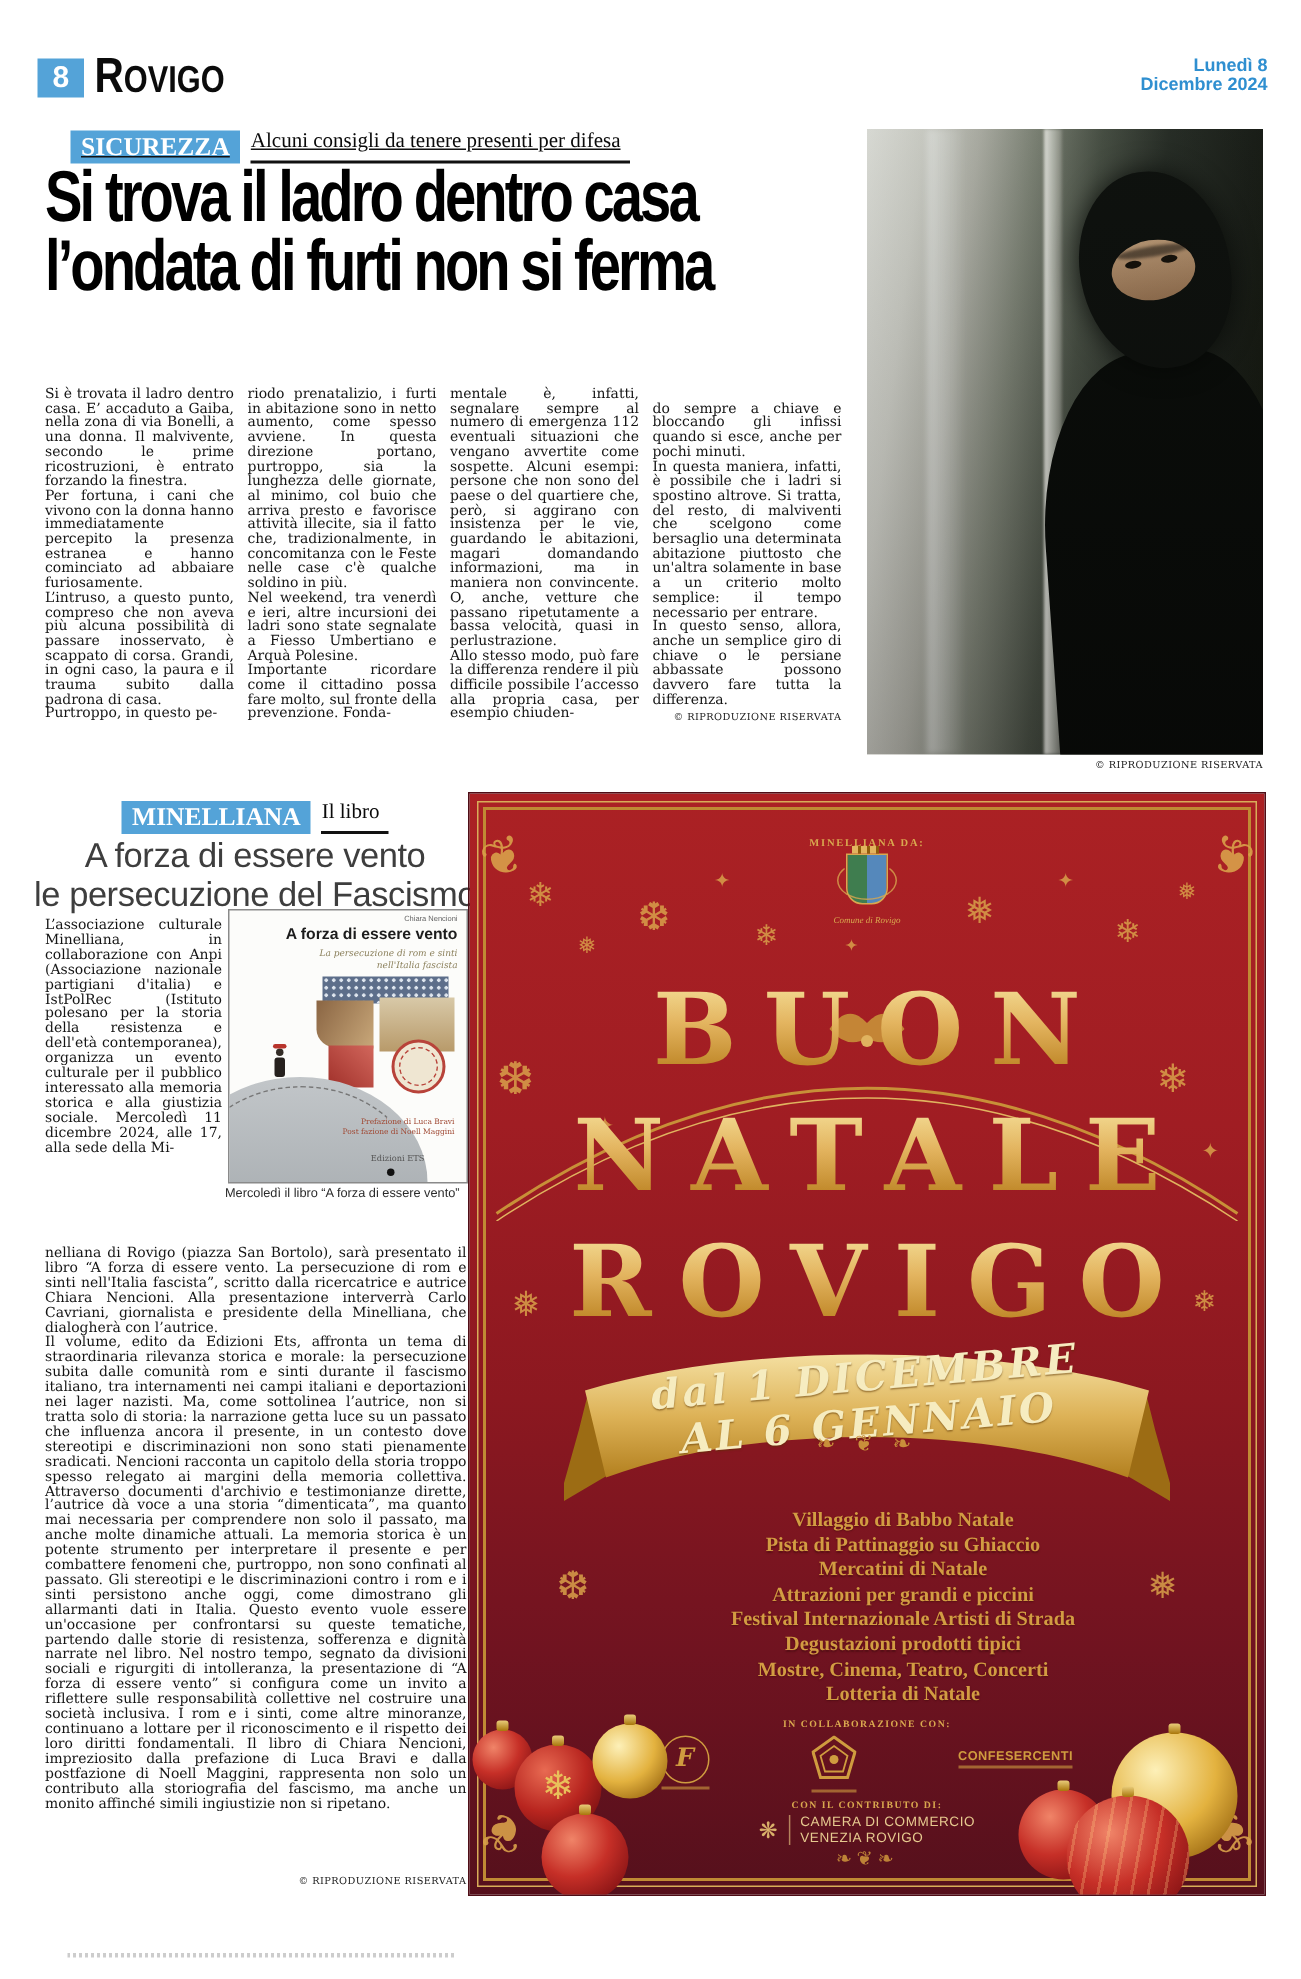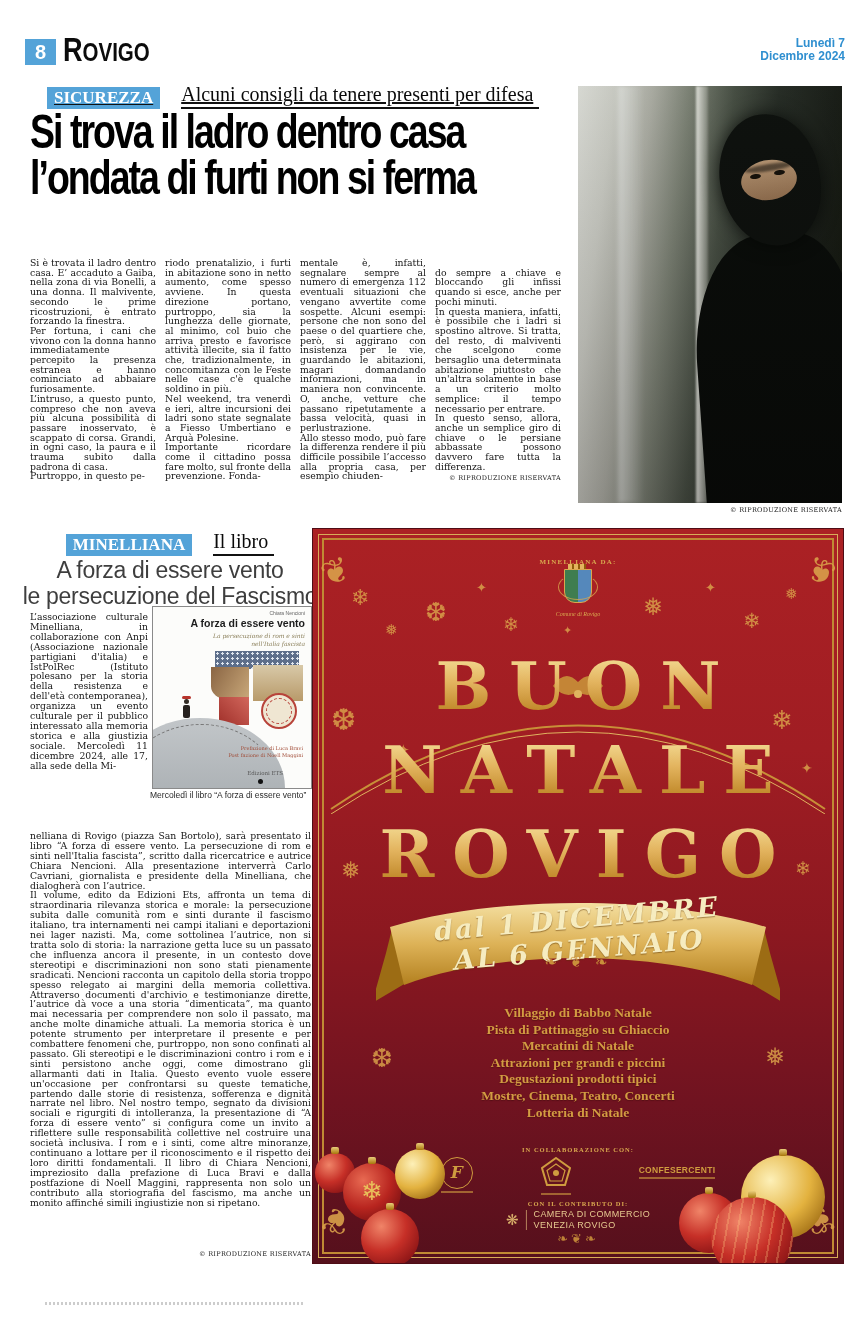--- a/index.html
+++ b/index.html
@@ -15,22 +15,22 @@
   .section-title::first-letter{font-size:33px;}
   .masthead-bar{position:absolute;left:143px;top:43px;width:614px;height:20px;background:#54a3d8;}
   .masthead-label{color:#fff;font:bold italic 13px/20px "Liberation Sans",sans-serif;padding-left:10px;display:inline-block;}
   .issue-date{position:absolute;right:22px;top:37px;text-align:right;color:#2f8fd0;
               font:bold 12px/13px "Liberation Sans",sans-serif;}
 
   
   .kicker-row{position:absolute;left:47px;top:84px;display:flex;align-items:flex-end;text-decoration:underline;}
   .kicker-box{background:#54a3d8;color:#fff;font-family:"Liberation Serif",serif;font-weight:bold;
               font-size:17px;line-height:21px;padding:0 7px 1px;}
-  .kicker-sub{font-family:"Liberation Serif",serif;font-size:20px;line-height:21px;color:#0a0a0a;
-              margin-left:21px;border-bottom:2px solid #111;padding:0 6px 2px 0;}
+  .kicker-sub{font-family:"Liberation Serif",serif;font-size:14px;line-height:21px;color:#0a0a0a;
+              margin-left:7px;border-bottom:2px solid #111;padding:0 6px 2px 0;}
   .headline{position:absolute;left:30px;top:109px;font-family:"Liberation Sans",sans-serif;
             font-weight:bold;font-size:48px;line-height:46px;letter-spacing:-2.5px;color:#000;
             transform:scaleX(.78);transform-origin:left top;white-space:nowrap;}
   .subhead{position:absolute;left:30px;top:223px;width:545px;font-family:"Liberation Serif",serif;
            font-style:italic;font-size:18px;color:#000;}
   .cols{position:absolute;left:30px;top:258px;width:540px;display:flex;gap:9px;}
   .col{width:126px;font-size:9.3px;line-height:9.7px;text-align:justify;white-space:pre-line;color:#141414;}
   .copyright{font-size:6.5px;letter-spacing:.3px;text-align:right;margin-top:3px;color:#222;}
 
   
@@ -121,21 +121,21 @@
   .p-title.t3{top:286px;}
   .p-ribbon{position:absolute;left:63px;top:362px;width:404px;height:118px;}
   .p-ribbon svg{position:absolute;left:0;top:0;}
   .p-ribbon-text{position:absolute;left:0;top:12px;width:100%;text-align:center;transform:rotate(-5deg);
            font-family:"DejaVu Serif",serif;font-weight:bold;font-style:italic;color:#f6ecc0;
            font-size:27px;line-height:31px;letter-spacing:2px;text-shadow:0 1px 1px rgba(90,50,0,.5);}
   .p-flourish-mid{position:absolute;left:50%;top:424px;transform:translateX(-50%);color:#c98f3a;font-size:15px;letter-spacing:4px;}
   .p-flourish-mid::before{content:"❧ ❦ ❧";}
   .p-events{position:absolute;left:0;top:476px;width:100%;text-align:center;
             font-family:"Liberation Serif",serif;font-weight:bold;font-size:13.5px;line-height:16.6px;
-            color:#d29c42;text-shadow:0 1px 1px rgba(60,10,10,.5);}
+            color:#d29c42;text-shadow:0 1px 1px rgba(60,10,10,.5);padding-left:24px;}
   .p-collab{position:absolute;left:0;top:617px;width:100%;text-align:center;color:#d9a84f;
             font:bold 6.5px "Liberation Serif",serif;letter-spacing:1px;}
   .p-logos{position:absolute;left:0;top:628px;width:100%;display:flex;justify-content:center;gap:68px;align-items:flex-start;}
   .logo-circ{width:30px;height:30px;border:1.5px solid #cf9c3f;border-radius:50%;color:#cf9c3f;
              font:bold italic 17px/28px "DejaVu Serif",serif;text-align:center;}
   .logo-pent{width:30px;height:30px;}
   .logo-conf{color:#cf9c3f;font:bold 8.5px/10px "Liberation Sans",sans-serif;letter-spacing:.3px;margin-top:8px;}
   .logo-sub{height:2px;background:rgba(207,156,63,.6);margin-top:2px;}
   .p-contrib{position:absolute;left:0;top:671px;width:100%;text-align:center;color:#d9a84f;
              font:bold 6.5px "Liberation Serif",serif;letter-spacing:1px;}
@@ -163,21 +163,21 @@
   .b-patt::after{content:"❄";position:absolute;inset:0;text-align:center;color:#e9c05a;font-size:26px;line-height:56px;}
 </style>
 </head>
 <body>
 
 <div class="page">
 
   <div class="pagenum">8</div>
   <div class="section-title">ROVIGO</div>
   <div class="issue-date">
-    <div>Lunedì 7</div>
+    <div>Lunedì 8</div>
     <div>Dicembre 2024</div>
   </div>
 
   <div class="kicker-row">
     <span class="kicker-box">SICUREZZA</span>
     <span class="kicker-sub">Alcuni consigli da tenere presenti per difesa</span>
   </div>
   <div class="headline">
     <div>Si trova il ladro dentro casa</div>
     <div>l’ondata di furti non si ferma</div>
@@ -314,20 +314,21 @@
         <div>AL 6 GENNAIO</div>
       </div>
     </div>
     <div class="p-flourish-mid"></div>
 
     <div class="p-events">
       <div>Villaggio di Babbo Natale</div>
       <div>Pista di Pattinaggio su Ghiaccio</div>
       <div>Mercatini di Natale</div>
       <div>Attrazioni per grandi e piccini</div>
+      <div>Festival Internazionale Artisti di Strada</div>
       <div>Degustazioni prodotti tipici</div>
       <div>Mostre, Cinema, Teatro, Concerti</div>
       <div>Lotteria di Natale</div>
     </div>
 
     <div class="p-collab">IN COLLABORAZIONE CON:</div>
     <div class="p-logos">
       <div>
         <div class="logo-circ">F</div>
         <div class="logo-sub"></div>

